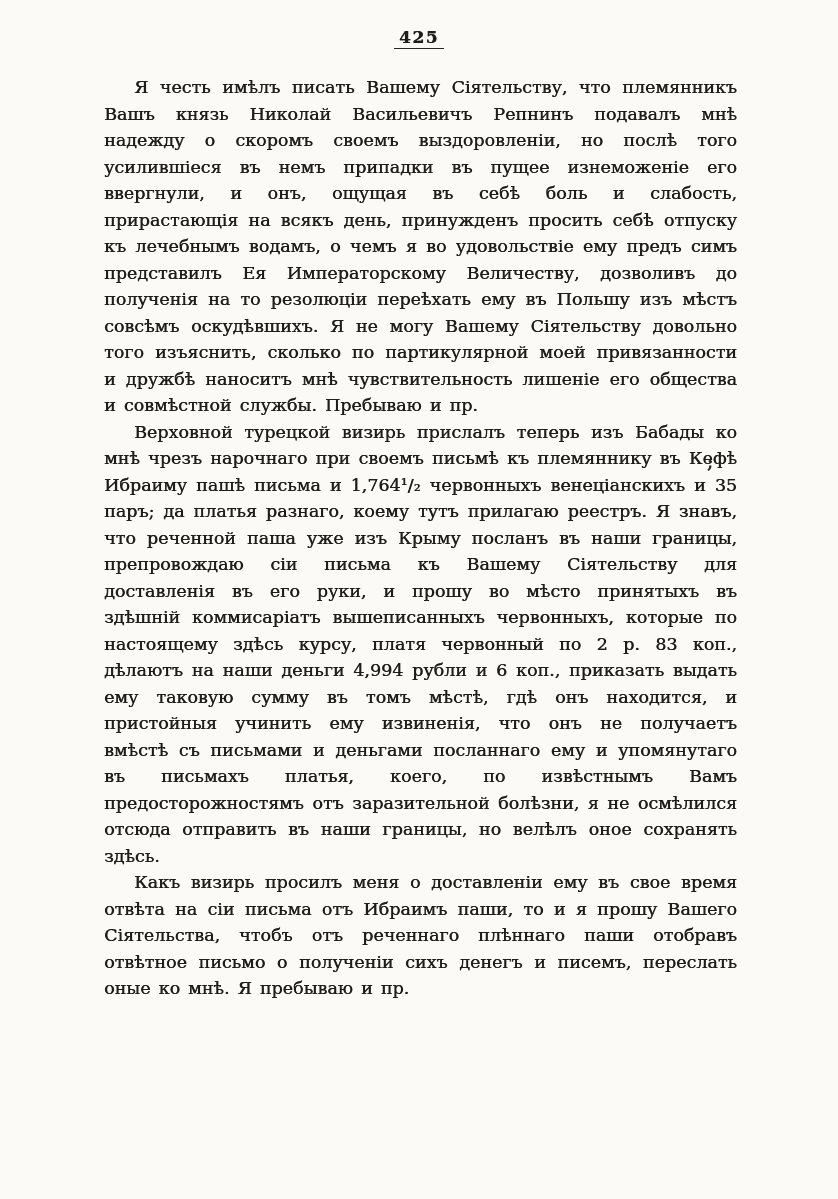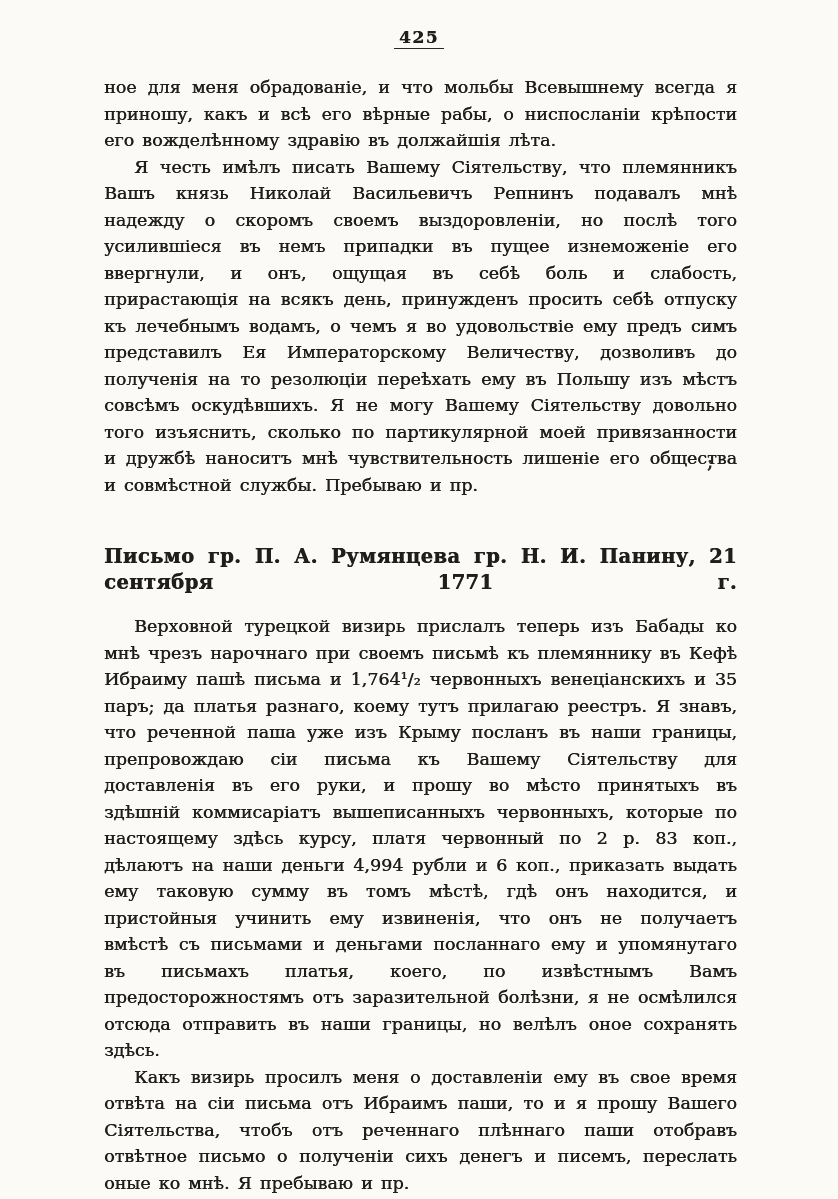--- a/index.html
+++ b/index.html
@@ -76,26 +76,24 @@
 <body>
 
 <div class="page">
 
   <div class="page-header">
     <span class="page-number">425</span>
   </div>
 
   <div class="content">
 
-    <p class="body-par no-indent">ное для меня обрадованіе, и что мольбы Всевышнему всегда я приношу, какъ и всѣ его вѣрные рабы, о ниспосланіи крѣпости его вожделѣнному здравію въ должайшія лѣта.</p>
 
     <p class="body-par">Я честь имѣлъ писать Вашему Сіятельству, что племянникъ Вашъ князь Николай Васильевичъ Репнинъ подавалъ мнѣ надежду о скоромъ своемъ выздоровленіи, но послѣ того усилившіеся въ немъ припадки въ пущее изнеможеніе его ввергнули, и онъ, ощущая въ себѣ боль и слабость, прирастающія на всякъ день, принужденъ просить себѣ отпуску къ лечебнымъ водамъ, о чемъ я во удовольствіе ему предъ симъ представилъ Ея Императорскому Величеству, дозволивъ до полученія на то резолюціи переѣхать ему въ Польшу изъ мѣстъ совсѣмъ оскудѣвшихъ. Я не могу Вашему Сіятельству довольно того изъяснить, сколько по партикулярной моей привязанности и дружбѣ наноситъ мнѣ чувствительность лишеніе его общества и совмѣстной службы. Пребываю и пр.</p>
 
 
-    <h2 class="letter-heading">Письмо гр. П. А. Румянцева гр. Н. И. Панину, 21 сентября 1771 г.</h2>
 
     <p class="body-par">Верховной турецкой визирь прислалъ теперь изъ Бабады ко мнѣ чрезъ нарочнаго при своемъ письмѣ къ племяннику въ Кефѣ Ибраиму пашѣ письма и 1,764¹/₂ червонныхъ венеціанскихъ и 35 паръ; да платья разнаго, коему тутъ прилагаю реестръ. Я знавъ, что реченной паша уже изъ Крыму посланъ въ наши границы, препровождаю сіи письма къ Вашему Сіятельству для доставленія въ его руки, и прошу во мѣсто принятыхъ въ здѣшній коммисаріатъ вышеписанныхъ червонныхъ, которые по настоящему здѣсь курсу, платя червонный по 2 р. 83 коп., дѣлаютъ на наши деньги 4,994 рубли и 6 коп., приказать выдать ему таковую сумму въ томъ мѣстѣ, гдѣ онъ находится, и пристойныя учинить ему извиненія, что онъ не получаетъ вмѣстѣ съ письмами и деньгами посланнаго ему и упомянутаго въ письмахъ платья, коего, по извѣстнымъ Вамъ предосторожностямъ отъ заразительной болѣзни, я не осмѣлился отсюда отправить въ наши границы, но велѣлъ оное сохранять здѣсь.</p>
 
     <p class="body-par">Какъ визирь просилъ меня о доставленіи ему въ свое время отвѣта на сіи письма отъ Ибраимъ паши, то и я прошу Вашего Сіятельства, чтобъ отъ реченнаго плѣннаго паши отобравъ отвѣтное письмо о полученіи сихъ денегъ и писемъ, переслать оные ко мнѣ. Я пребываю и пр.</p>
 
   </div>
 
   <span class="scan-artifact">;</span>
 
 </div>

